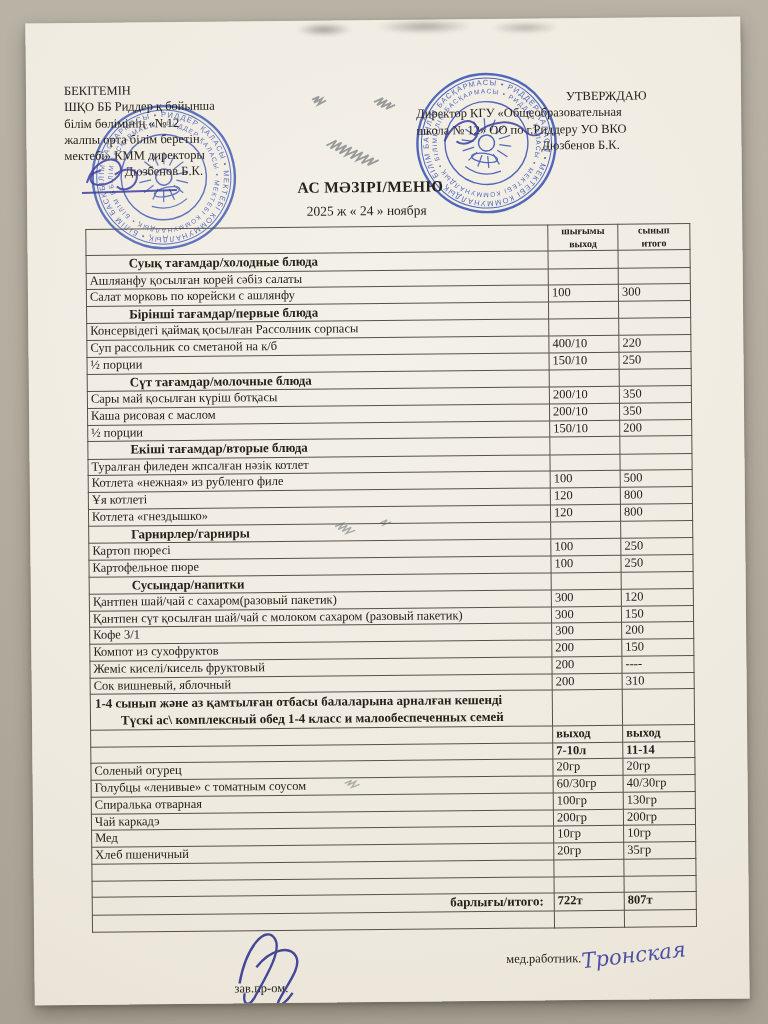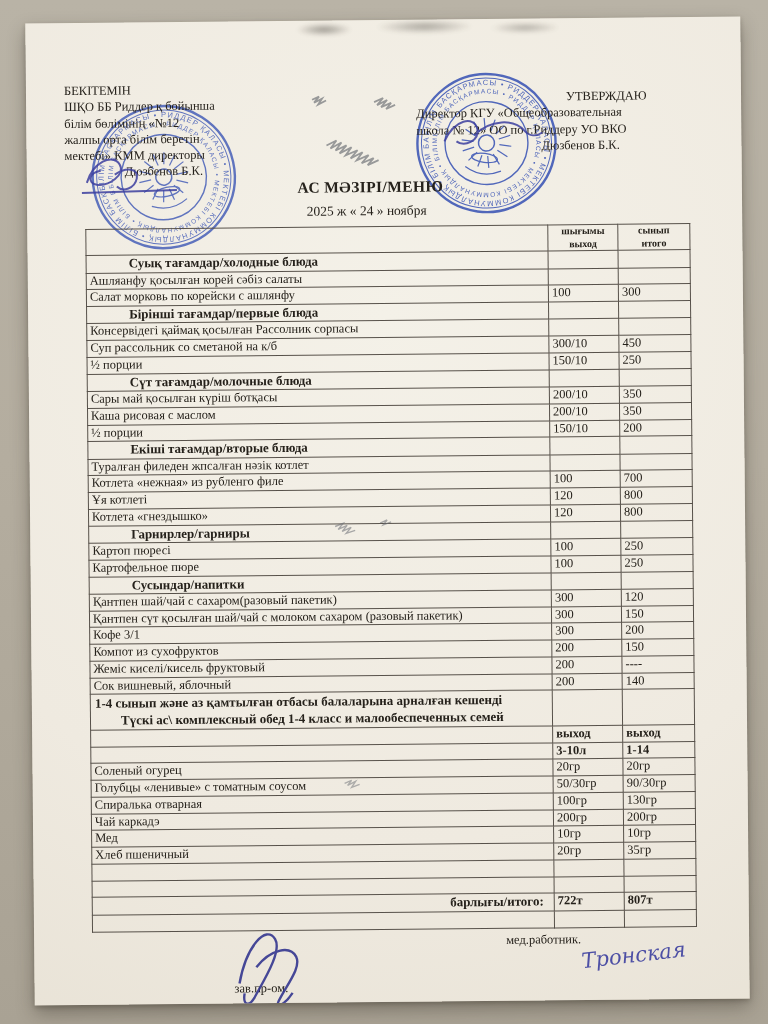--- a/index.html
+++ b/index.html
@@ -48,21 +48,21 @@
   th.h-col{font-weight:bold;text-align:center;font-size:10px;padding:2px 4px;height:32px;vertical-align:top;}
   td.c-name{padding-left:4px;}
   td.c-name.section{font-weight:bold;padding-left:42px;font-size:13px;}
   td.c-name.section2{font-weight:bold;white-space:normal;font-size:13px;line-height:1.25;padding:1px 4px;}
   td.c-name.section2 .indent2{padding-left:26px;}
   td.c-name.total-label{font-weight:bold;text-align:right;padding-right:10px;font-size:13px;}
   td.c-val{padding-left:6px;}
   td.c-val.bold{font-weight:bold;}
   .footer-label{position:absolute;font-size:12.5px;z-index:3;}
   .footer-left{left:152px;top:960px;margin-left:48px;}
-  .footer-right{left:472px;top:914px;}
+  .footer-right{left:472px;top:933px;}
   svg.layer{position:absolute;left:0;top:0;width:715px;height:982px;pointer-events:none;}
   #stamps-layer{z-index:2;}
   #ink-layer{z-index:4;}
 </style>
 </head>
 <body>
 
 <div class="scene">
   <div class="paper">
 
@@ -199,22 +199,22 @@
             <td class="c-val">&nbsp;</td>
             <td class="c-val">&nbsp;</td>
           </tr>
           <tr>
             <td class="c-name">Консервідегі қаймақ қосылған Рассолник сорпасы</td>
             <td class="c-val">&nbsp;</td>
             <td class="c-val">&nbsp;</td>
           </tr>
           <tr>
             <td class="c-name">Суп рассольник со сметаной на к/б</td>
-            <td class="c-val">300/10</td>
-            <td class="c-val">450</td>
+            <td class="c-val">400/10</td>
+            <td class="c-val">220</td>
           </tr>
           <tr>
             <td class="c-name">½ порции</td>
             <td class="c-val">150/10</td>
             <td class="c-val">250</td>
           </tr>
           <tr>
             <td class="c-name section">Сүт тағамдар/молочные блюда</td>
             <td class="c-val">&nbsp;</td>
             <td class="c-val">&nbsp;</td>
@@ -240,21 +240,21 @@
             <td class="c-val">&nbsp;</td>
           </tr>
           <tr>
             <td class="c-name">Туралған филеден жпсалған нәзік котлет</td>
             <td class="c-val">&nbsp;</td>
             <td class="c-val">&nbsp;</td>
           </tr>
           <tr>
             <td class="c-name">Котлета «нежная» из рубленго филе</td>
             <td class="c-val">100</td>
-            <td class="c-val">700</td>
+            <td class="c-val">500</td>
           </tr>
           <tr>
             <td class="c-name">Ұя котлеті</td>
             <td class="c-val">120</td>
             <td class="c-val">800</td>
           </tr>
           <tr>
             <td class="c-name">Котлета «гнездышко»</td>
             <td class="c-val">120</td>
             <td class="c-val">800</td>
@@ -300,49 +300,49 @@
             <td class="c-val">150</td>
           </tr>
           <tr>
             <td class="c-name">Жеміс киселі/кисель фруктовый</td>
             <td class="c-val">200</td>
             <td class="c-val">----</td>
           </tr>
           <tr>
             <td class="c-name">Сок вишневый, яблочный</td>
             <td class="c-val">200</td>
-            <td class="c-val">140</td>
+            <td class="c-val">310</td>
           </tr>
           <tr>
             <td class="c-name section2">
               <div>1-4 сынып және аз қамтылған отбасы балаларына арналған кешенді</div>
               <div class="indent2">Түскі ас\ комплексный обед 1-4 класс и малообеспеченных семей</div>
             </td>
             <td class="c-val">&nbsp;</td>
             <td class="c-val">&nbsp;</td>
           </tr>
           <tr>
             <td class="c-name">&nbsp;</td>
             <td class="c-val bold">выход</td>
             <td class="c-val bold">выход</td>
           </tr>
           <tr>
             <td class="c-name">&nbsp;</td>
-            <td class="c-val bold">3-10л</td>
-            <td class="c-val bold">1-14</td>
+            <td class="c-val bold">7-10л</td>
+            <td class="c-val bold">11-14</td>
           </tr>
           <tr>
             <td class="c-name">Соленый огурец</td>
             <td class="c-val">20гр</td>
             <td class="c-val">20гр</td>
           </tr>
           <tr>
             <td class="c-name">Голубцы «ленивые» с томатным соусом</td>
-            <td class="c-val">50/30гр</td>
-            <td class="c-val">90/30гр</td>
+            <td class="c-val">60/30гр</td>
+            <td class="c-val">40/30гр</td>
           </tr>
           <tr>
             <td class="c-name">Спиралька отварная</td>
             <td class="c-val">100гр</td>
             <td class="c-val">130гр</td>
           </tr>
           <tr>
             <td class="c-name">Чай каркадэ</td>
             <td class="c-val">200гр</td>
             <td class="c-val">200гр</td>

